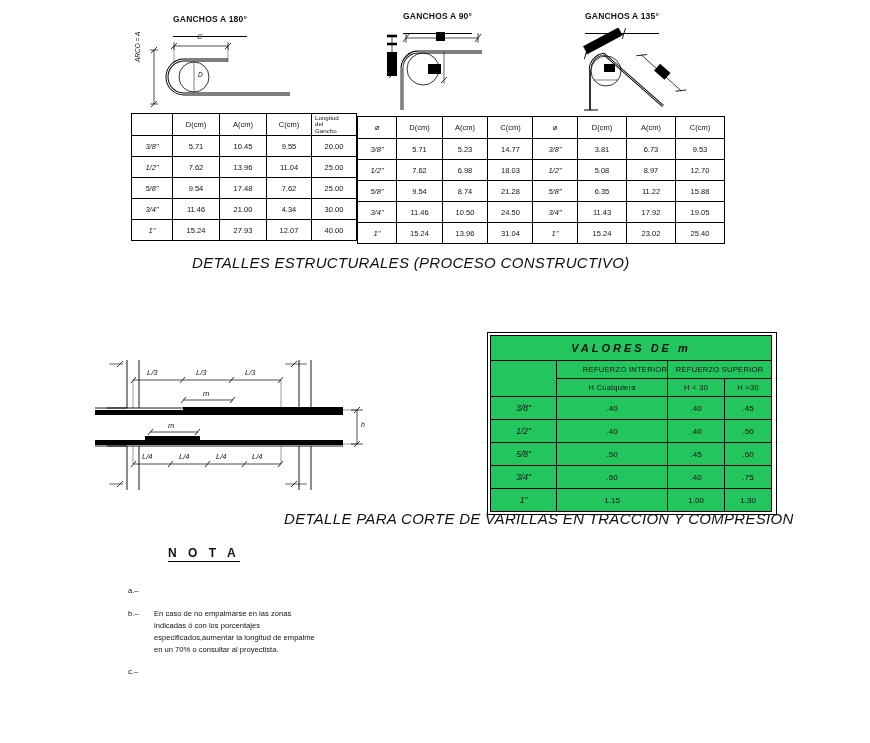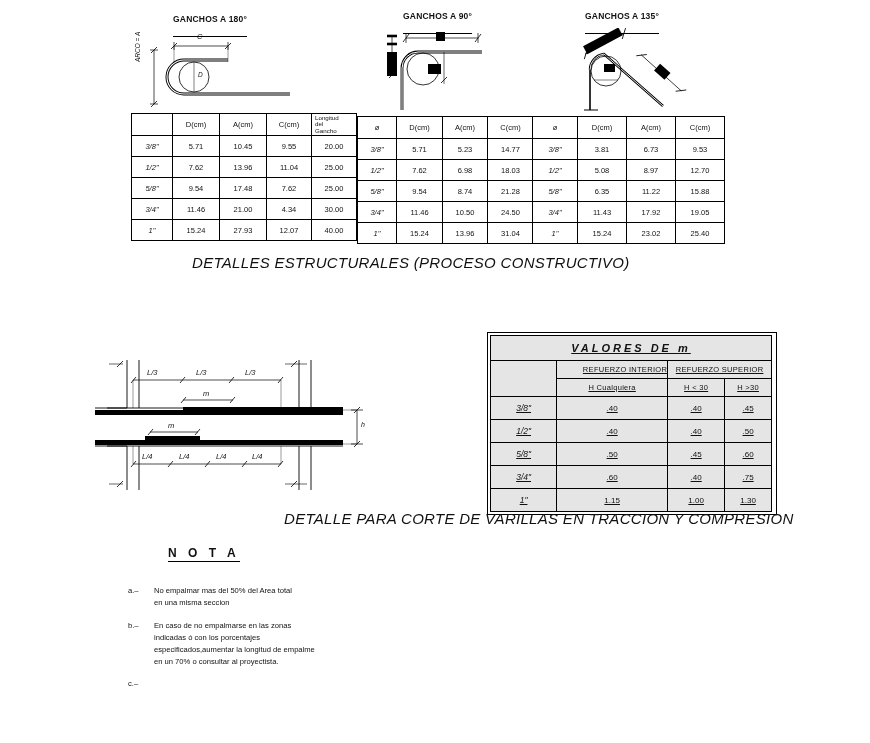--- a/index.html
+++ b/index.html
@@ -54,22 +54,21 @@
     font-style: italic;
     letter-spacing: .3px;
     white-space: nowrap;
     font-family: "Liberation Sans", sans-serif;
   }
 
   
   table.vm {
     border-collapse: collapse;
     width: 282px;
-    background: #e5e5e5;
-    text-decoration: underline;
+    background: #22c55e;
   }
   table.vm td {
     border: 1px solid #000;
     font-size: 8px;
     text-align: center;
     vertical-align: middle;
     padding: 0;
     height: 22px;
     font-family: "Liberation Sans", sans-serif;
   }
@@ -488,24 +487,20 @@
 
 <div class="abs main-title" style="left:284px; top:510px;">DETALLE PARA CORTE DE VARILLAS EN TRACCION Y COMPRESION</div>
 
 <div class="abs" style="left:128px; top:543px; width:420px;">
   <div class="nota-head">N O T A</div>
 
   <div style="height:23px;"></div>
 
   <div class="note-row">
     <div class="note-key">a.–</div>
-    <div class="note-body">
-      <div>No  empalmar   mas   del 50% del   Area total</div>
-      <div>en una   misma   seccion</div>
-    </div>
   </div>
 
   <div class="note-row" style="margin-top:11px;">
     <div class="note-key">b.–</div>
     <div class="note-body">
       <div>En   caso de   no empalmarse   en las zonas</div>
       <div>indicadas   ó   con los porcentajes</div>
       <div>especificados,aumentar la longitud de empalme</div>
       <div>en un 70%  o   consultar al proyectista.</div>
     </div>

